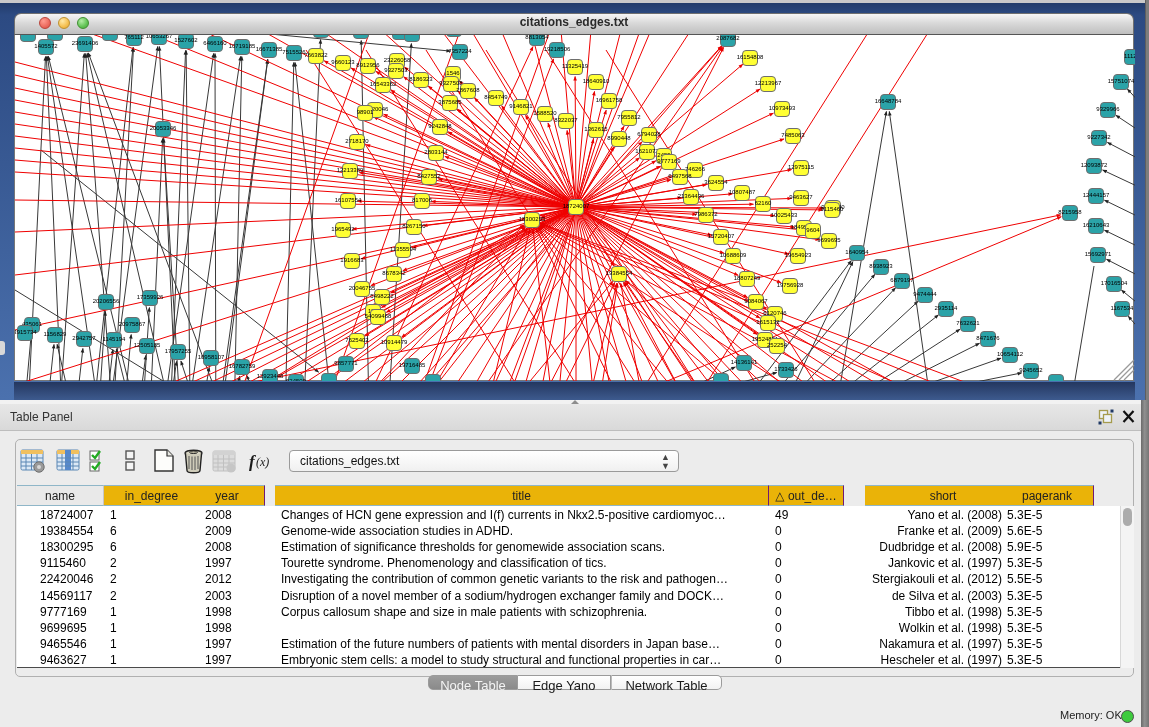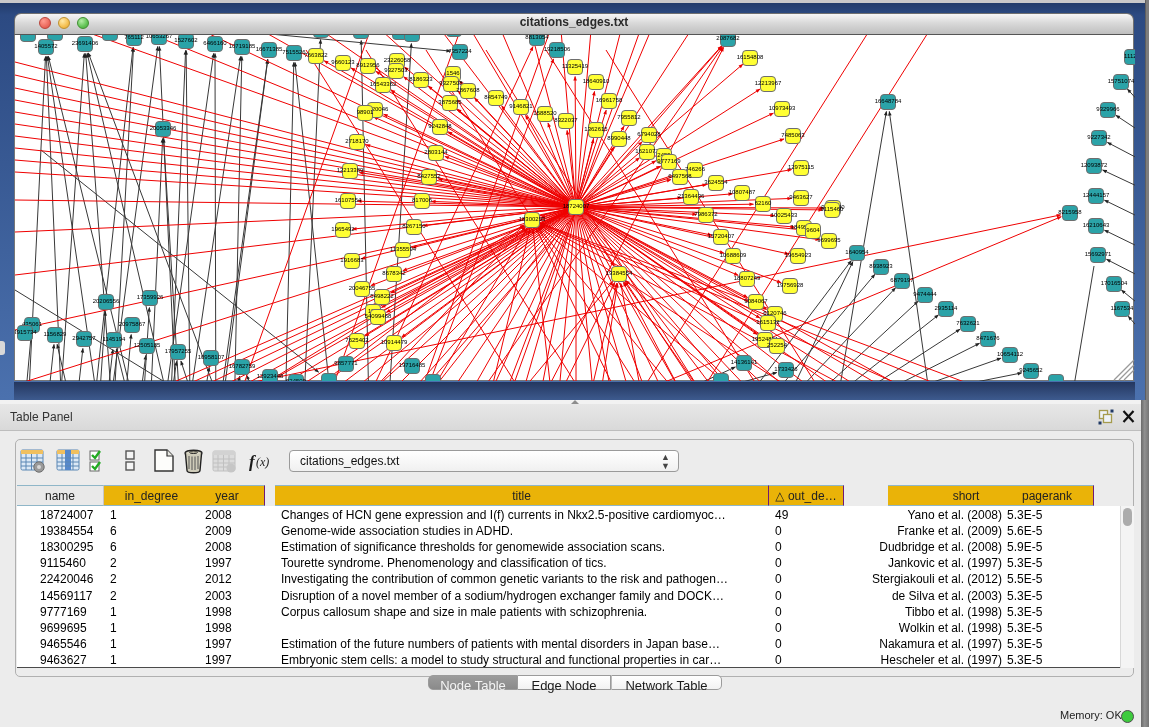--- a/index.html
+++ b/index.html
@@ -668,21 +668,21 @@
           <text x="9" y="18" font-family="Liberation Serif, serif" font-size="12" font-style="italic" fill="#1a1a1a">(x)</text>
         </g>
 </svg>
     <div id="dropdown">citations_edges.txt<div id="dd-ar">▲<br>▼</div></div>
     <div id="tablebg"></div>
     <div class="thead" style="left:1px;width:87px;background:#e9e9e9;border-right:1px solid #c6c6c6">name</div>
     <div class="thead" style="left:88px;width:96px">in_degree</div>
     <div class="thead" style="left:174px;width:75px">year</div>
     <div class="thead" style="left:259px;width:494px">title</div>
     <div class="thead" style="left:753px;width:75px">△ out_de…</div>
-    <div class="thead" style="left:872px;width:157px">short</div>
+    <div class="thead" style="left:849px;width:157px">short</div>
     <div class="thead" style="left:985px;width:93px">pagerank</div>
     <div class="trow" style="top:67px">
 <span class="c c1">18724007</span>
         <span class="c c2">1</span>
         <span class="c c3">2008</span>
         <span class="c c4">Changes of HCN gene expression and I(f) currents in Nkx2.5-positive cardiomyoc…</span>
         <span class="c c5">49</span>
         <span class="c c6">Yano et al. (2008)</span>
         <span class="c c7">5.3E-5</span>
       </div>
@@ -765,19 +765,19 @@
         <span class="c c5">0</span>
         <span class="c c6">Hescheler et al. (1997)</span>
         <span class="c c7">5.3E-5</span>
       </div>
     <div id="sbar">
         <div id="sthumb"></div>
       </div>
   </div>
   <div id="tabs">
     <div class="tab" id="tab1">Node Table</div>
-    <div class="tab" id="tab2">Edge Node</div>
+    <div class="tab" id="tab2">Edge Yano</div>
     <div class="tab" id="tab3">Network Table</div>
   </div>
   <div id="mem">Memory: OK</div>
   <div id="memdot"></div>
 </div>
 <div class="abs" id="rstrip"></div>
 <div class="abs" id="rstrip2"></div>
 </body></html>

